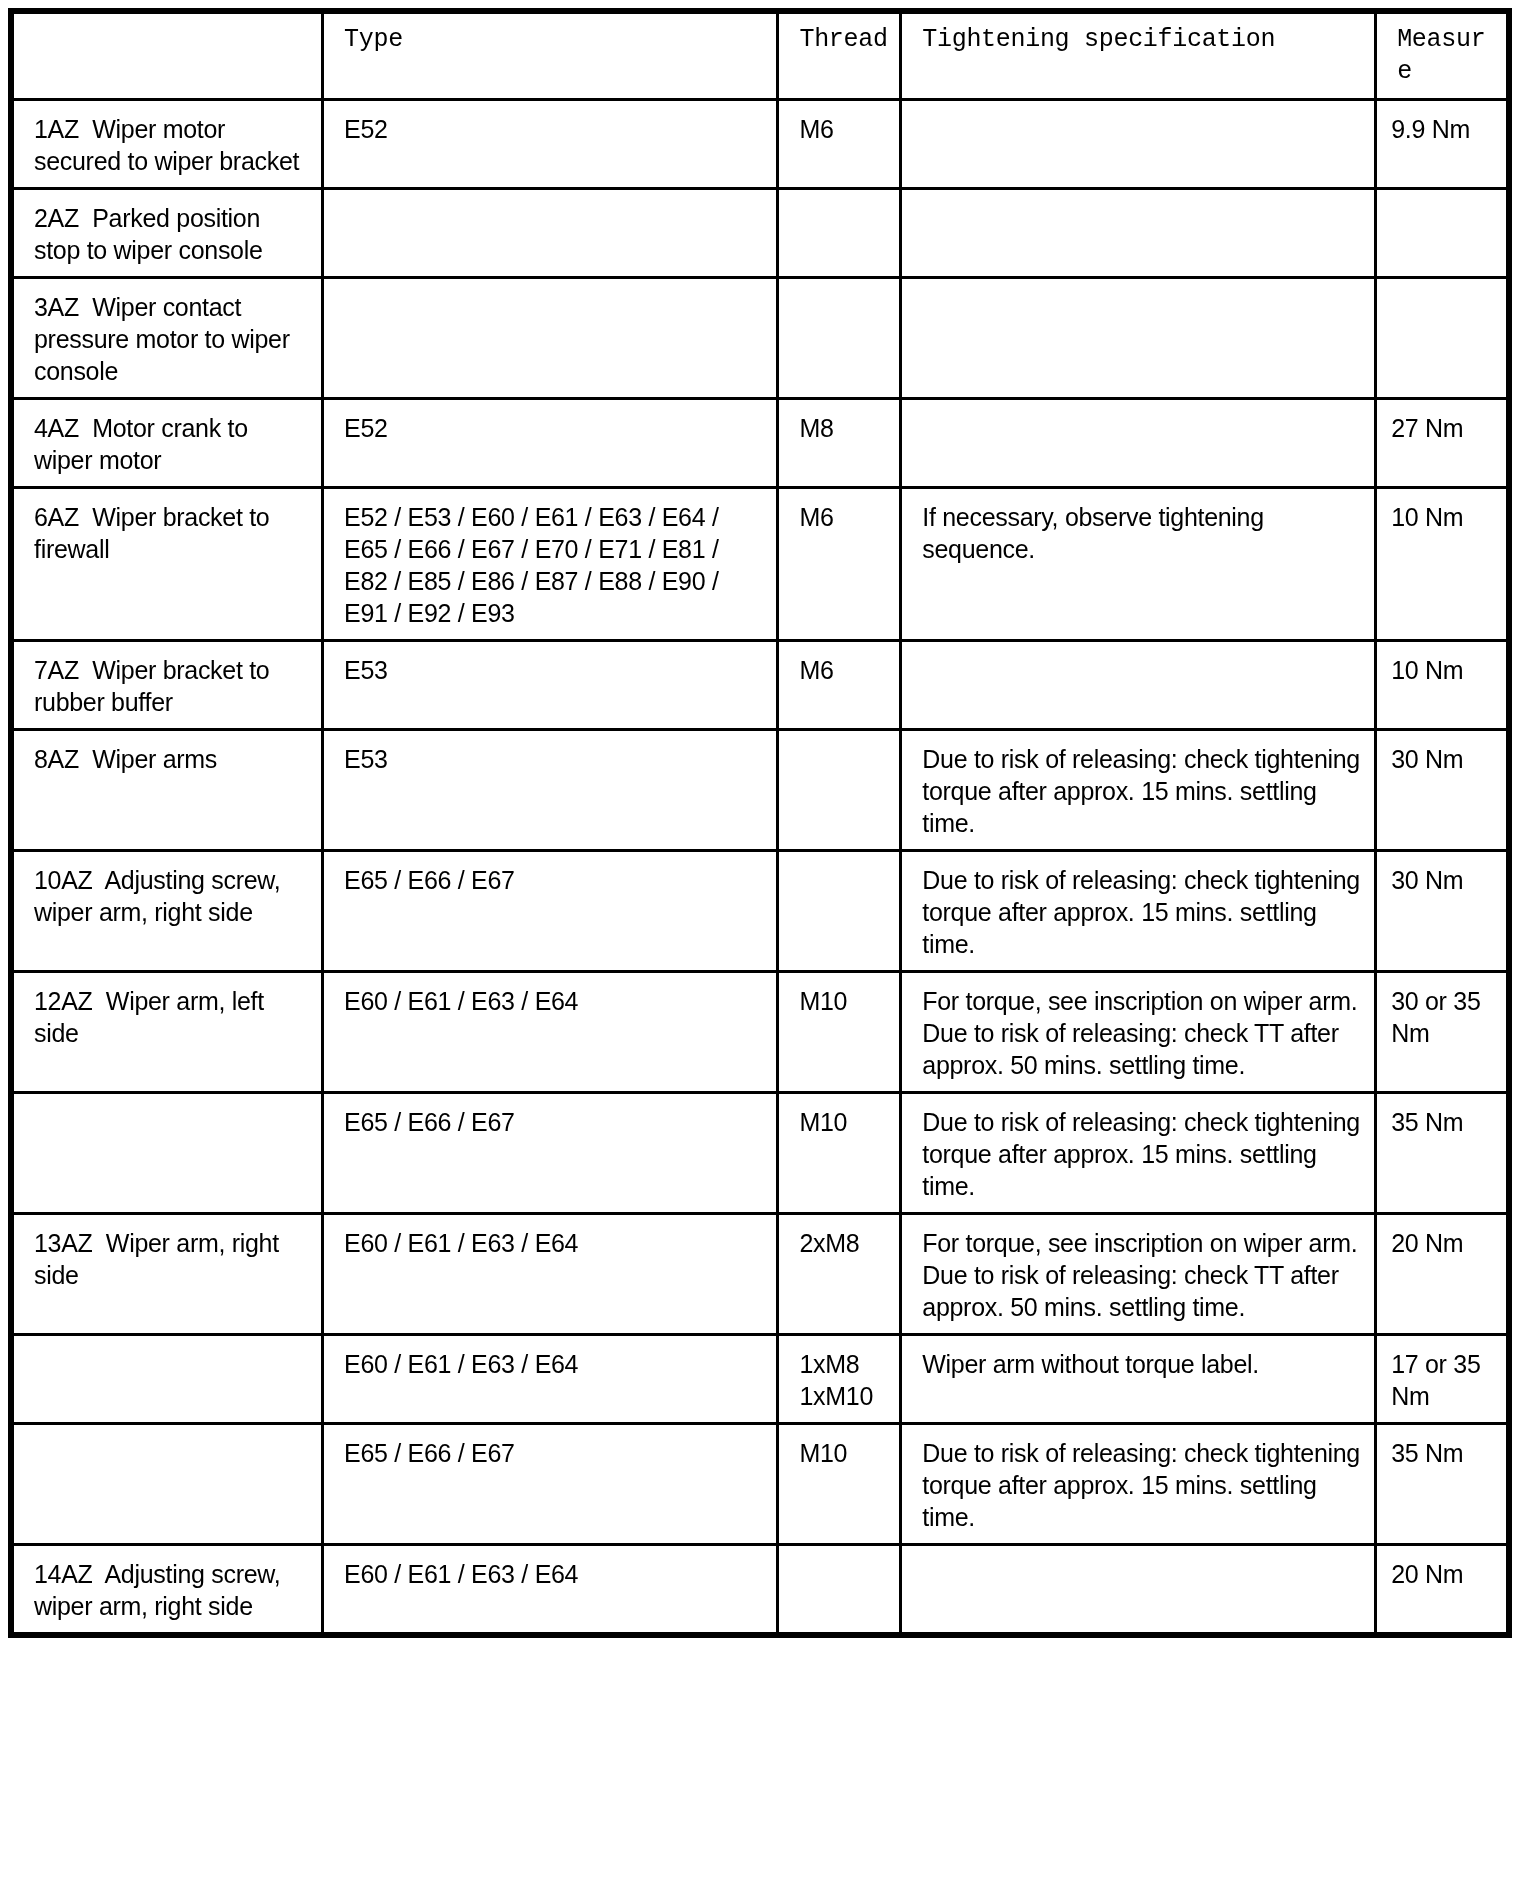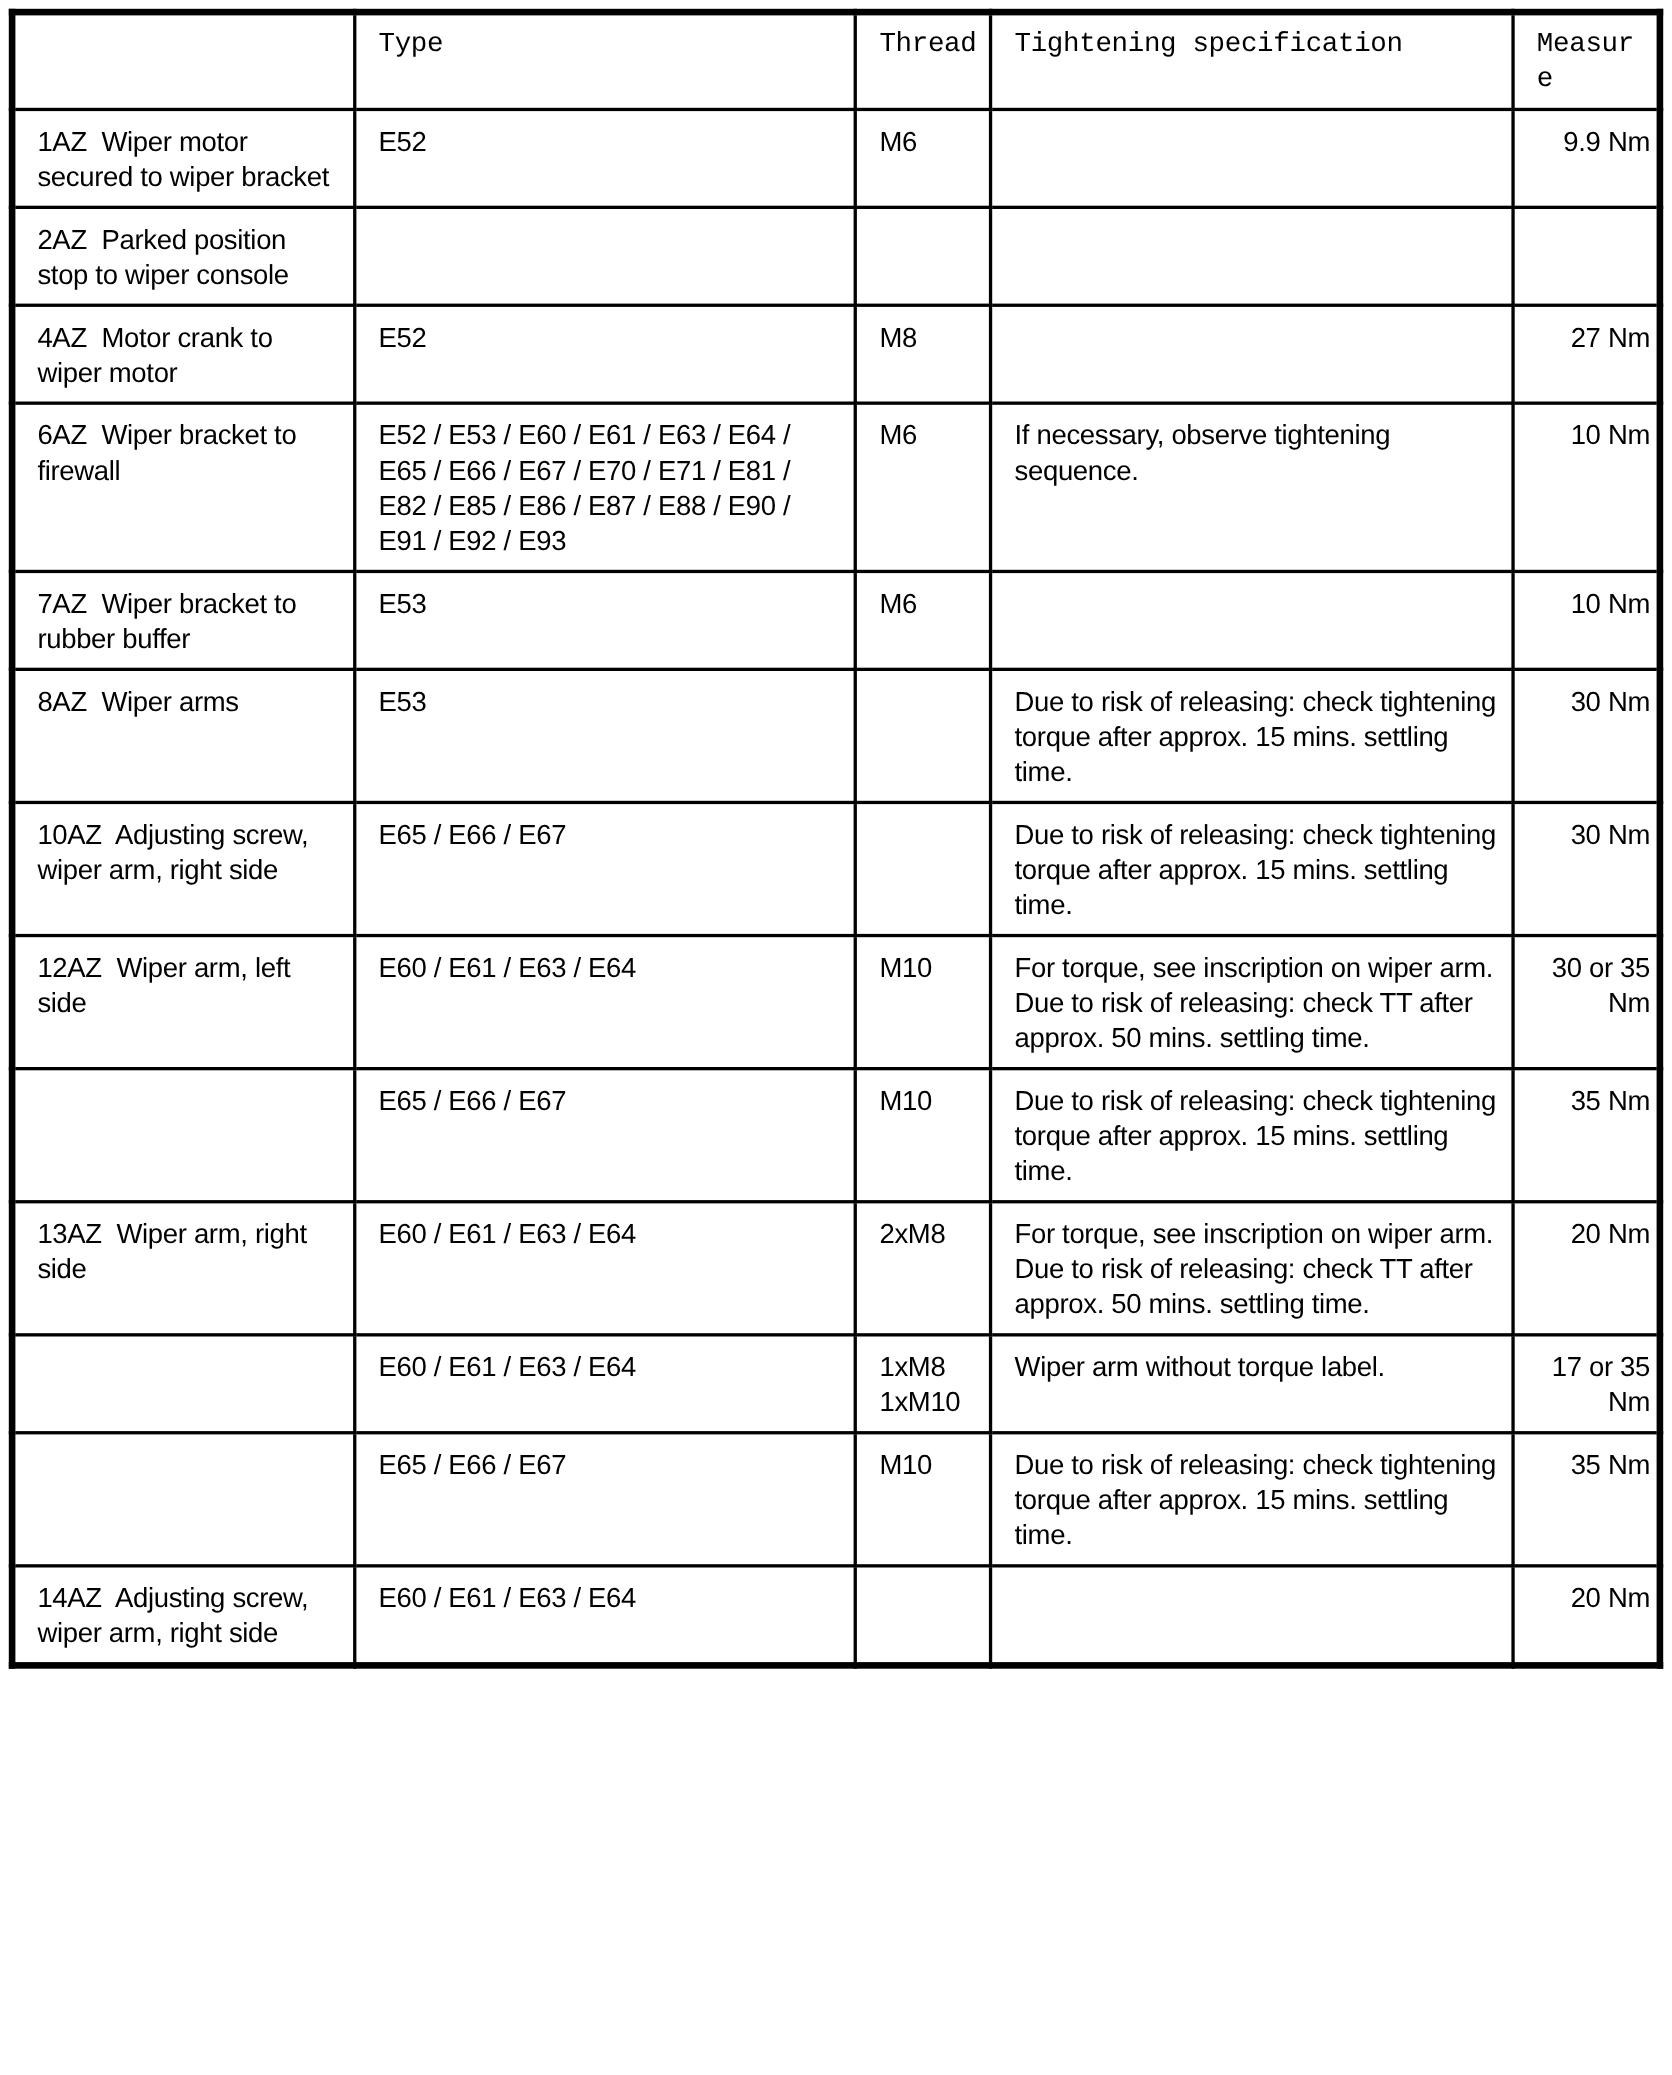--- a/index.html
+++ b/index.html
@@ -44,21 +44,20 @@
   }
   table.spec-table thead th {
     height: 28px;
     padding-top: 10px;
     padding-bottom: 10px;
     font-family: Liberation Mono, monospace;
   }
   table.spec-table td.measure-cell {
     padding-left: 14px;
     padding-right: 6px;
-    text-align: right;
   }
 </style>
 </head>
 <body>
 
 <div class="page">
   <table class="spec-table">
     <colgroup>
       <col class="c-desc">
         <col class="c-type">
@@ -78,20 +77,27 @@
     <tbody>
       <tr>
         <td class="desc-cell">1AZ  Wiper motor secured to wiper bracket</td>
         <td class="type-cell">E52</td>
         <td class="thread-cell">M6</td>
         <td class="spec-cell"></td>
         <td class="measure-cell">9.9 Nm</td>
       </tr>
       <tr>
         <td class="desc-cell">2AZ  Parked position stop to wiper console</td>
+        <td class="type-cell"></td>
+        <td class="thread-cell"></td>
+        <td class="spec-cell"></td>
+        <td class="measure-cell"></td>
+      </tr>
+      <tr>
+        <td class="desc-cell">3AZ  Wiper contact pressure motor to wiper console</td>
         <td class="type-cell"></td>
         <td class="thread-cell"></td>
         <td class="spec-cell"></td>
         <td class="measure-cell"></td>
       </tr>
       <tr>
         <td class="desc-cell">4AZ  Motor crank to wiper motor</td>
         <td class="type-cell">E52</td>
         <td class="thread-cell">M8</td>
         <td class="spec-cell"></td>

